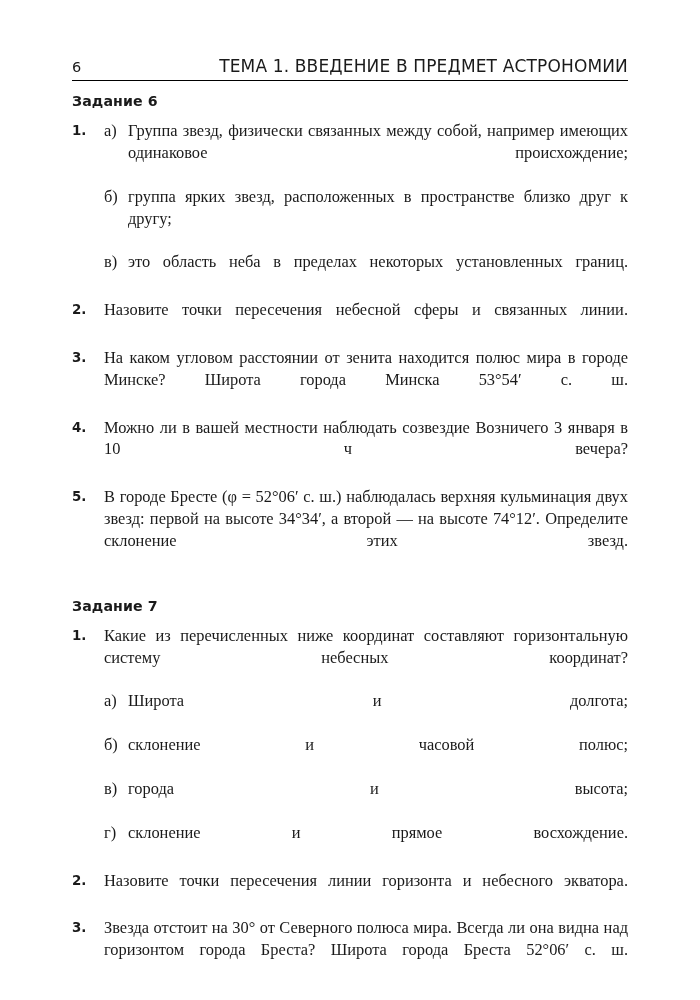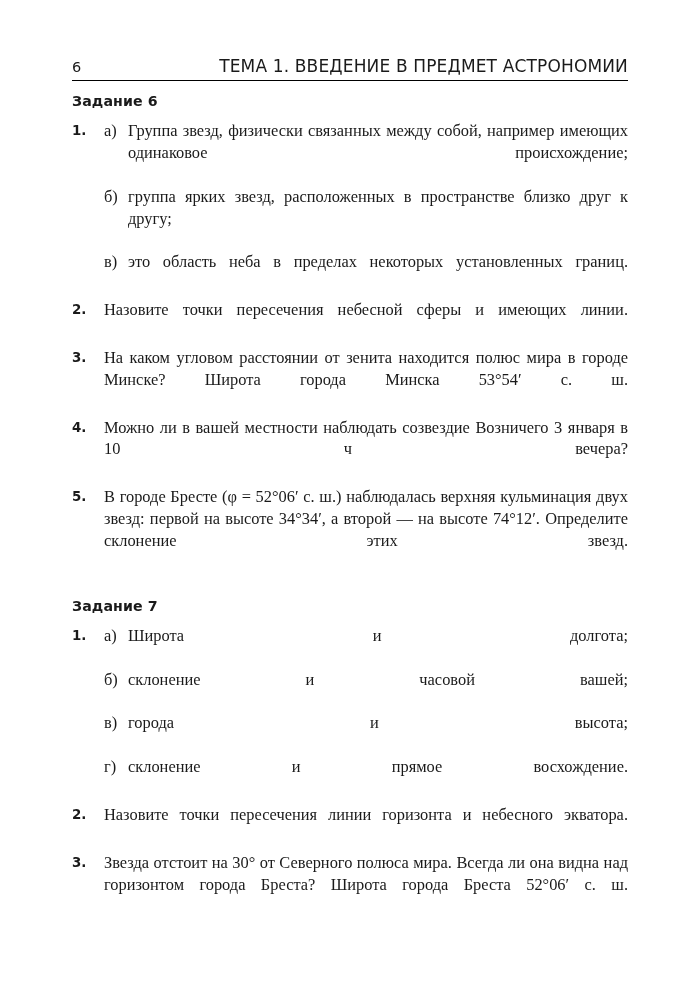--- a/index.html
+++ b/index.html
@@ -144,47 +144,48 @@
               <span class="opt-text">группа ярких звезд, расположенных в пространстве близко друг к другу;</span>
             </div>
             <div class="opt">
               <span class="opt-letter">в)</span>
               <span class="opt-text">это область неба в пределах некоторых установленных границ.</span>
             </div>
           </div>
         </div>
         <div class="q">
           <span class="q-num">2.</span>
-          <span class="q-text">Назовите точки пересечения небесной сферы и имеющих линии.</span>
+          <span class="q-text">Назовите точки пересечения небесной сферы и связанных линии.</span>
         </div>
         <div class="q">
           <span class="q-num">3.</span>
           <span class="q-text">На каком угловом расстоянии от зенита находится полюс мира в городе Минске? Широта города Минска 53°54′ с. ш.</span>
         </div>
         <div class="q">
           <span class="q-num">4.</span>
           <span class="q-text">Можно ли в вашей местности наблюдать созвездие Возничего 3 января в 10 ч вечера?</span>
         </div>
         <div class="q">
           <span class="q-num">5.</span>
           <span class="q-text">В городе Бресте (φ = 52°06′ с. ш.) наблюдалась верхняя кульминация двух звезд: первой на высоте 34°34′, а второй — на высоте 74°12′. Определите склонение этих звезд.</span>
         </div>
       </section>
       <section class="task">
         <div class="task-heading">Задание 7</div>
         <div class="q">
           <span class="q-num">1.</span>
+          <span class="q-text">Какие из перечисленных ниже координат составляют горизонтальную систему небесных координат?</span>
           <div class="opts">
             <div class="opt">
               <span class="opt-letter">а)</span>
               <span class="opt-text">Широта и долгота;</span>
             </div>
             <div class="opt">
               <span class="opt-letter">б)</span>
-              <span class="opt-text">склонение и часовой вашей;</span>
+              <span class="opt-text">склонение и часовой полюс;</span>
             </div>
             <div class="opt">
               <span class="opt-letter">в)</span>
               <span class="opt-text">города и высота;</span>
             </div>
             <div class="opt">
               <span class="opt-letter">г)</span>
               <span class="opt-text">склонение и прямое восхождение.</span>
             </div>
           </div>

